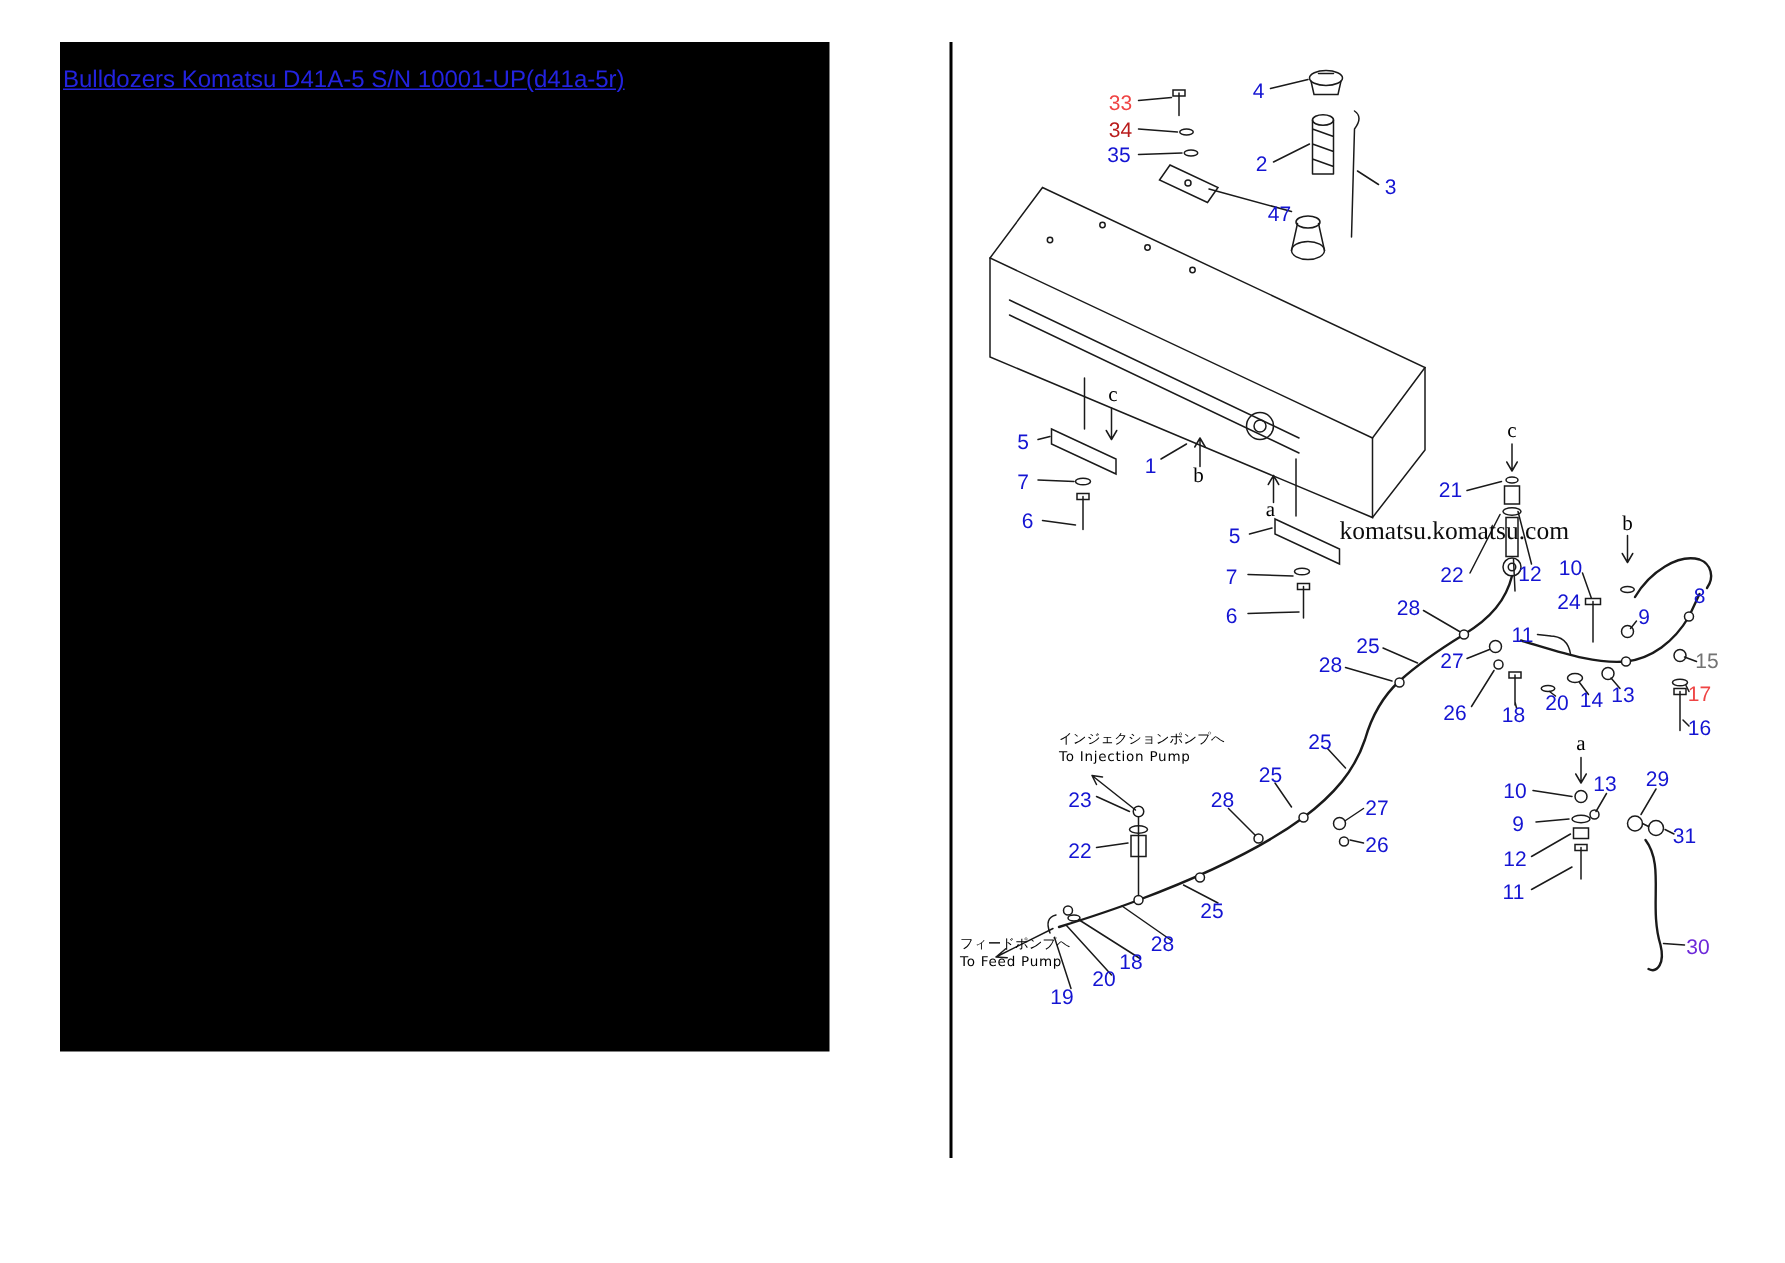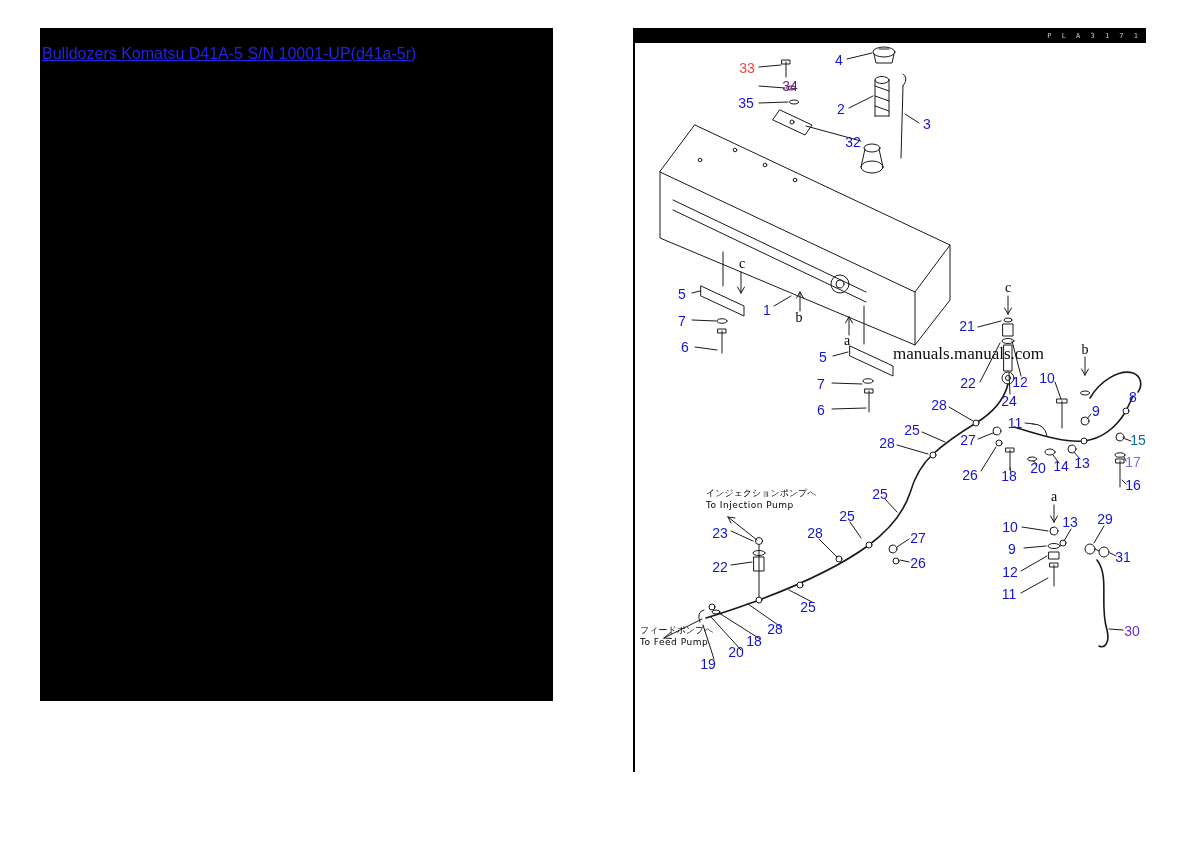--- a/index.html
+++ b/index.html
@@ -25,23 +25,20 @@
 </style>
 </head>
 <body>
 
 <div class="page">
 
   <div class="left-panel"></div>
 
   <a class="header-link">Bulldozers Komatsu D41A-5 S/N 10001-UP(d41a-5r)</a>
 
-  <div class="diagram-topbar">
-    <span class="part-code">P L A 3 1 7 1</span>
-  </div>
   <div class="left-rule"></div>
 
   <svg class="drawing-svg" width="1190" height="842" viewBox="0 0 1190 842">
     <g stroke="#1a1a1a" fill="none" stroke-width="1" stroke-linecap="round">
 
       <g>
         <path d="M695 125 L950 245 L915 292 L660 172 Z"></path>
         <path d="M660 172 L660 238 L915 345 L915 292"></path>
         <path d="M915 345 L950 300 L950 245"></path>
         <path d="M673 200 L866 292 M673 210 L866 302"></path>
@@ -176,42 +173,42 @@
           <path d="M1071 529 L1064 541"></path>
         <circle cx="1090" cy="549" r="5"></circle>
           <circle cx="1104" cy="552" r="5"></circle>
         <path d="M1095 549 L1099 551 M1104 526 L1094 543 M1116 556 L1110 553 M1123 630 L1109 629"></path>
       </g>
     </g>
   </svg>
 
   <div>
       <span class="callout" style="left: 747px; top: 68px; color: #ef4444;">33</span>
-      <span class="callout" style="left: 790px; top: 86px; color: #701a75;">34</span>
+      <span class="callout" style="left: 747px; top: 86px; color: #b91c1c;">34</span>
       <span class="callout" style="left: 746px; top: 103px; color: rgb(20, 20, 210);">35</span>
       <span class="callout" style="left: 839px; top: 60px; color: rgb(20, 20, 210);">4</span>
       <span class="callout" style="left: 841px; top: 109px; color: rgb(20, 20, 210);">2</span>
       <span class="callout" style="left: 927px; top: 124px; color: rgb(20, 20, 210);">3</span>
-      <span class="callout" style="left: 853px; top: 142px; color: rgb(20, 20, 210);">32</span>
+      <span class="callout" style="left: 853px; top: 142px; color: rgb(20, 20, 210);">47</span>
       <span class="callout" style="left: 682px; top: 294px; color: rgb(20, 20, 210);">5</span>
       <span class="callout" style="left: 682px; top: 321px; color: rgb(20, 20, 210);">7</span>
       <span class="callout" style="left: 685px; top: 347px; color: rgb(20, 20, 210);">6</span>
       <span class="callout" style="left: 767px; top: 310px; color: rgb(20, 20, 210);">1</span>
       <span class="callout" style="left: 967px; top: 326px; color: rgb(20, 20, 210);">21</span>
       <span class="callout" style="left: 823px; top: 357px; color: rgb(20, 20, 210);">5</span>
       <span class="callout" style="left: 821px; top: 384px; color: rgb(20, 20, 210);">7</span>
       <span class="callout" style="left: 821px; top: 410px; color: rgb(20, 20, 210);">6</span>
       <span class="callout" style="left: 968px; top: 383px; color: rgb(20, 20, 210);">22</span>
       <span class="callout" style="left: 1020px; top: 382px; color: rgb(20, 20, 210);">12</span>
-      <span class="callout" style="left: 1009px; top: 401px; color: rgb(20, 20, 210);">24</span>
+      <span class="callout" style="left: 1046px; top: 401px; color: rgb(20, 20, 210);">24</span>
       <span class="callout" style="left: 1047px; top: 378px; color: rgb(20, 20, 210);">10</span>
       <span class="callout" style="left: 1096px; top: 411px; color: rgb(20, 20, 210);">9</span>
       <span class="callout" style="left: 1133px; top: 397px; color: rgb(20, 20, 210);">8</span>
-      <span class="callout" style="left: 1138px; top: 440px; color: #0369a1;">15</span>
-      <span class="callout" style="left: 1133px; top: 462px; color: #8b5cf6;">17</span>
+      <span class="callout" style="left: 1138px; top: 440px; color: #737373;">15</span>
+      <span class="callout" style="left: 1133px; top: 462px; color: #ef4444;">17</span>
       <span class="callout" style="left: 1133px; top: 485px; color: rgb(20, 20, 210);">16</span>
       <span class="callout" style="left: 1082px; top: 463px; color: rgb(20, 20, 210);">13</span>
       <span class="callout" style="left: 1061px; top: 466px; color: rgb(20, 20, 210);">14</span>
       <span class="callout" style="left: 1038px; top: 468px; color: rgb(20, 20, 210);">20</span>
       <span class="callout" style="left: 1009px; top: 476px; color: rgb(20, 20, 210);">18</span>
       <span class="callout" style="left: 970px; top: 475px; color: rgb(20, 20, 210);">26</span>
       <span class="callout" style="left: 968px; top: 440px; color: rgb(20, 20, 210);">27</span>
       <span class="callout" style="left: 1015px; top: 423px; color: rgb(20, 20, 210);">11</span>
       <span class="callout" style="left: 939px; top: 405px; color: rgb(20, 20, 210);">28</span>
       <span class="callout" style="left: 912px; top: 430px; color: rgb(20, 20, 210);">25</span>
@@ -239,21 +236,21 @@
     </div>
   <div>
       <span class="ref-letter" style="left: 742px; top: 264px;">c</span>
       <span class="ref-letter" style="left: 799px; top: 318px;">b</span>
       <span class="ref-letter" style="left: 847px; top: 341px;">a</span>
       <span class="ref-letter" style="left: 1008px; top: 288px;">c</span>
       <span class="ref-letter" style="left: 1085px; top: 350px;">b</span>
       <span class="ref-letter" style="left: 1054px; top: 497px;">a</span>
     </div>
 
-  <div class="watermark">manuals.manuals.com</div>
+  <div class="watermark">komatsu.komatsu.com</div>
 
   <div class="jp-label" style="left:706px;top:487px;">
     <div>インジェクションポンプへ</div>
     <div class="en">To Injection Pump</div>
   </div>
 
   <div class="jp-label" style="left:640px;top:624px;">
     <div>フィードポンプへ</div>
     <div class="en">To Feed Pump</div>
   </div>

